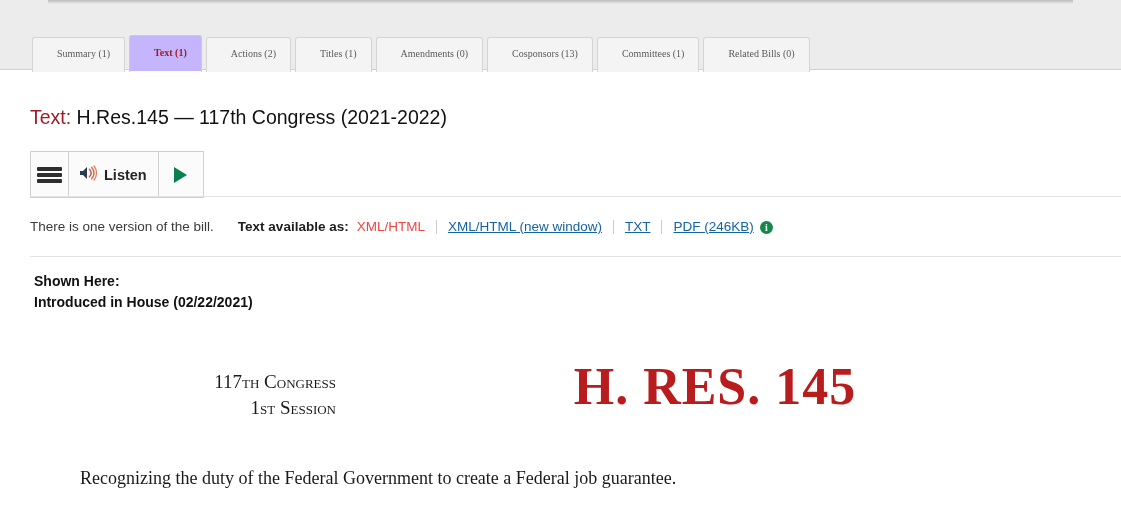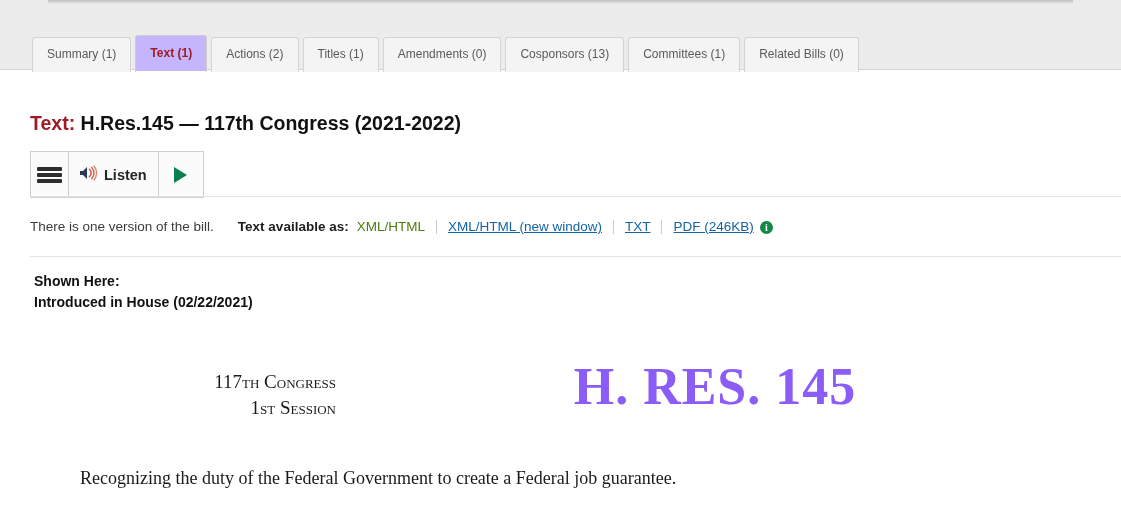--- a/index.html
+++ b/index.html
@@ -48,28 +48,29 @@
     left: 32px; top: 25px;
     display: flex;
     align-items: flex-end;
     gap: 4px;
   }
   .tab {
     background: #f4f4f4;
     border: 1px solid #d4d4d4;
     border-bottom: none;
     border-radius: 3px 3px 0 0;
-    padding: 8px 14px 9px 14px;
-    font-size: 12px;
+    padding: 8px 14px 9px 24px;
+    font-size: 10px;
     color: #5a5a5a;
     line-height: 16px;
     white-space: nowrap;
     box-sizing: border-box;
     height: 35px;
     position: relative;
+    font-family: Liberation Serif, serif;
   }
   .tab.active {
     background: #c4b5fd;
     color: #9d1c27;
     font-weight: bold;
     height: 37px;
     padding-top: 9px;
     border-color: #cccccc;
     z-index: 3;
   }
@@ -85,23 +86,23 @@
   
   .content {
     position: absolute;
     left: 0; top: 71px;
     width: 1121px;
     background: #ffffff;
   }
 
   .page-title {
     position: absolute;
-    left: 30px; top: 40px;
+    left: 30px; top: 34px;
     font-size: 19.5px;
-    font-weight: bold;
+    font-weight: normal;
     line-height: 24px;
     white-space: nowrap;
     color: #111111;
   }
   .page-title .label {
     color: #9d1c27;
   }
 
   
   .listen-widget {
@@ -178,21 +179,21 @@
     white-space: nowrap;
   }
   .versions-row .v-text { color: #3b3b3b; }
   .versions-row .v-strong {
     font-weight: bold;
     color: #1d1d1d;
     margin-left: 24px;
   }
   .versions-row .v-current {
     margin-left: 8px;
-    color: #4d7c0f;
+    color: #ef4444;
     text-align: right;
   }
   .v-sep {
     display: inline-block;
     width: 1px;
     height: 14px;
     background: #cccccc;
     margin: 0 11px;
   }
   .v-link {
@@ -246,21 +247,21 @@
   .doc-billno {
     position: absolute;
     left: 520px; top: 0px;
     width: 390px;
     text-align: center;
     font-family: "Liberation Serif", serif;
     font-weight: bold;
     font-size: 52px;
     line-height: 62px;
     letter-spacing: 1px;
-    color: #8b5cf6;
+    color: #b91c1c;
     white-space: nowrap;
   }
   .doc-desc {
     position: absolute;
     left: 80px; top: 110px;
     font-family: "Liberation Serif", serif;
     font-size: 18px;
     line-height: 24px;
     color: #1a1a1a;
     white-space: nowrap;

